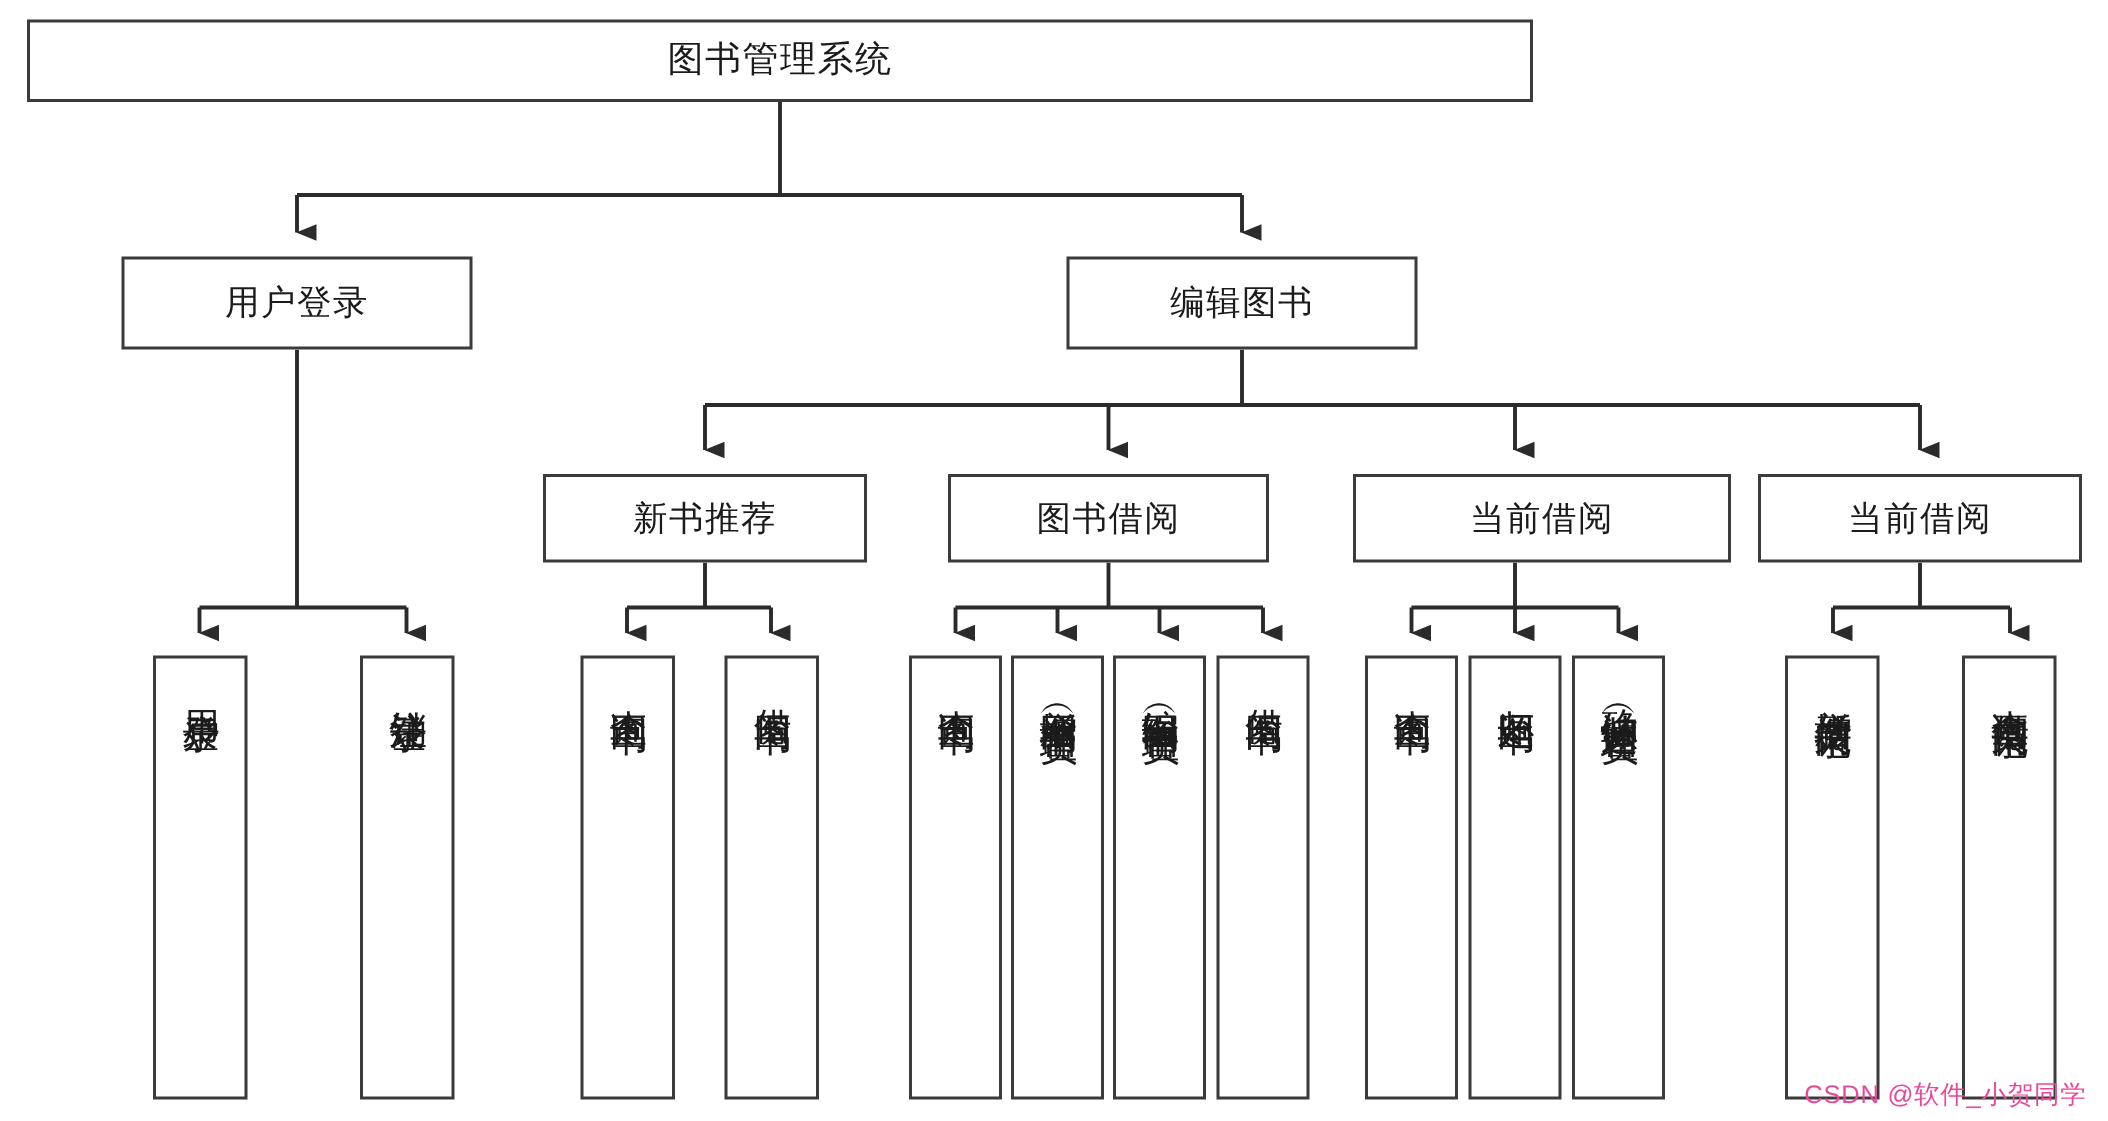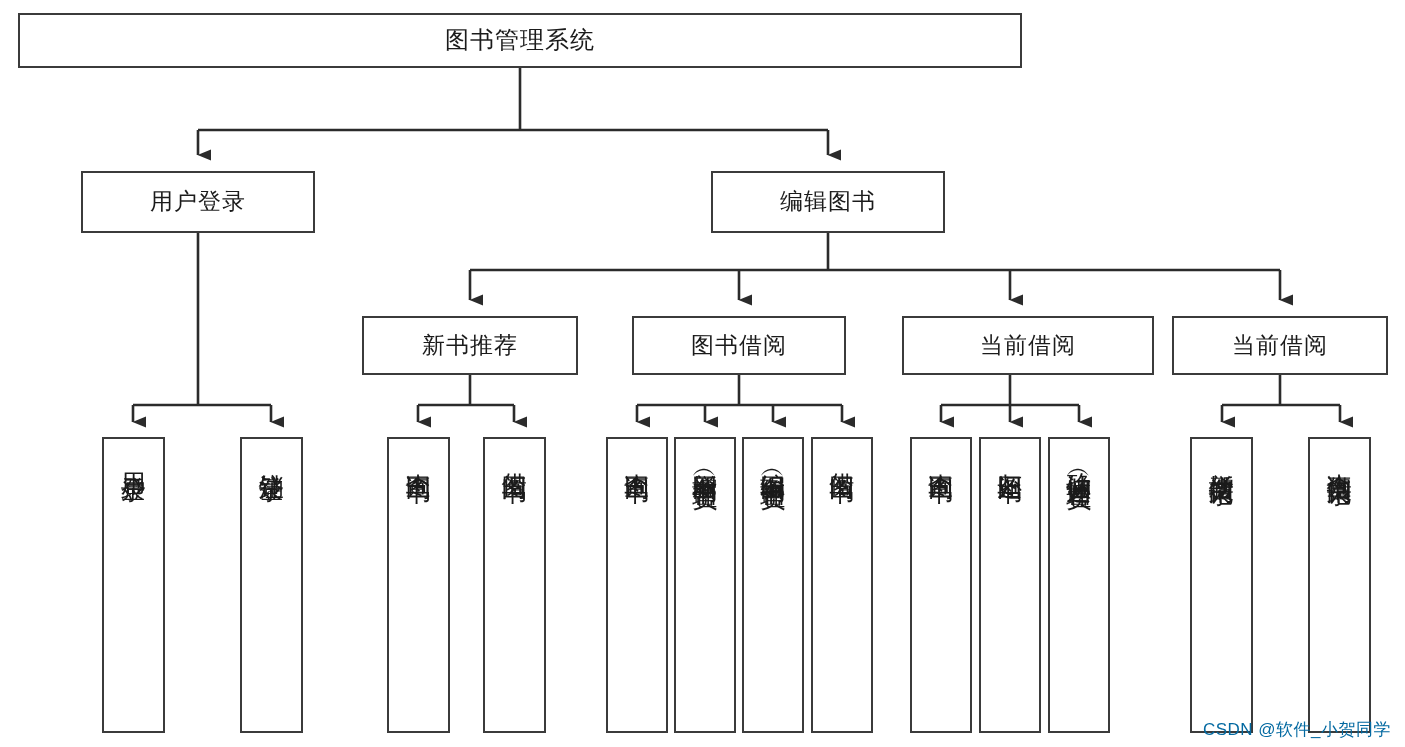--- a/index.html
+++ b/index.html
@@ -41,21 +41,21 @@
     letter-spacing:2px;
     white-space:normal;
     max-height:270px;
   }
   .node.leaf.tall .label{max-height:282px;}
 
   #watermark{
     position:absolute;
     right:14px;bottom:6px;
     font-size:17px;
-    color:#0369a1;
+    color:#ec4899;
     letter-spacing:0.5px;
     white-space:nowrap;
     pointer-events:none;
   }
 </style>
 </head>
 <body>
 
 <div id="canvas">
 

